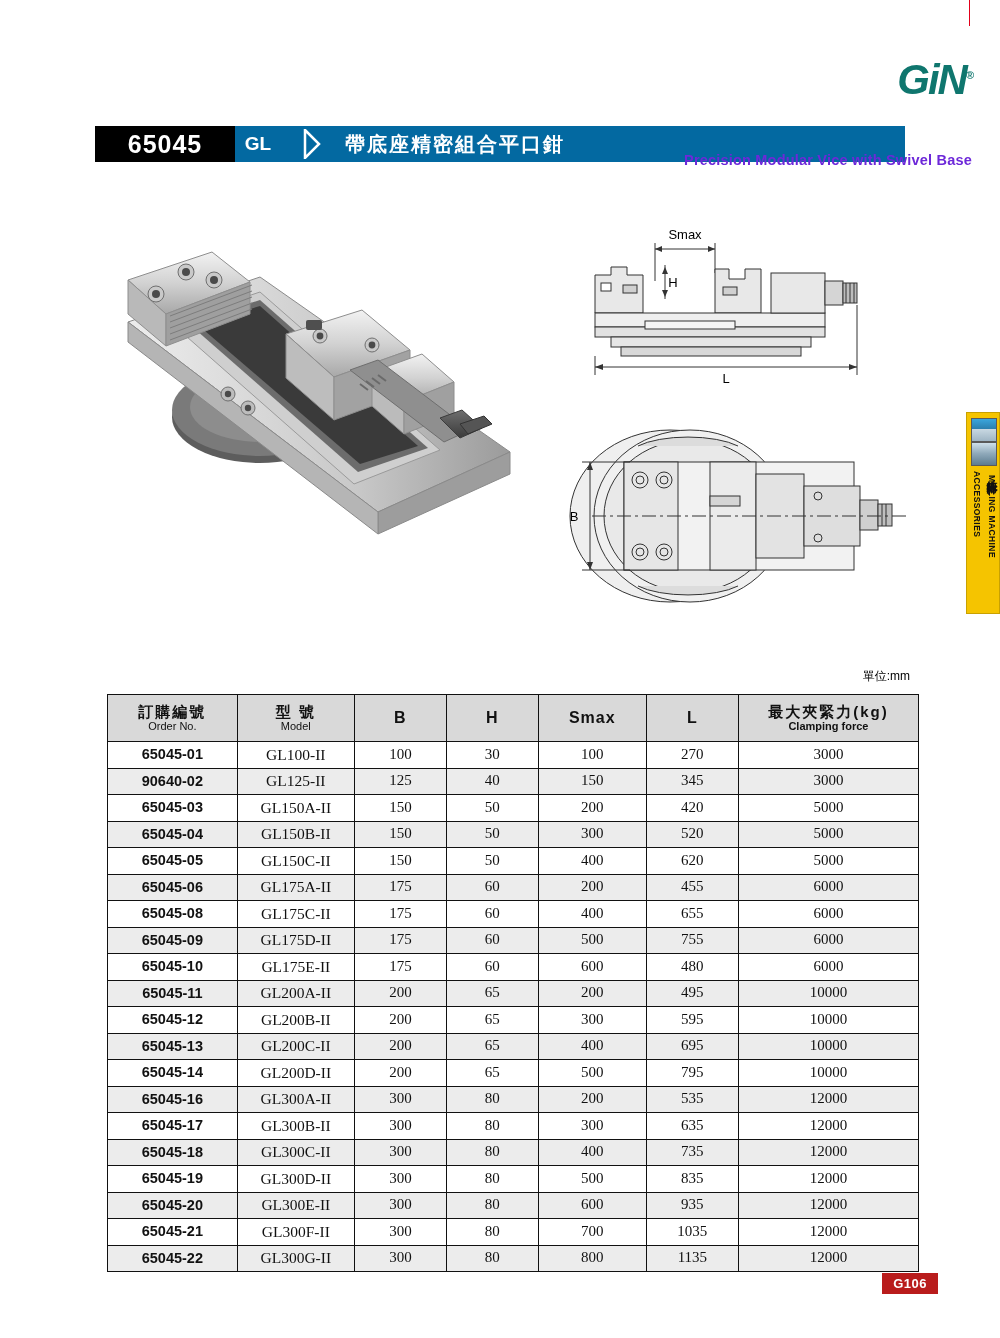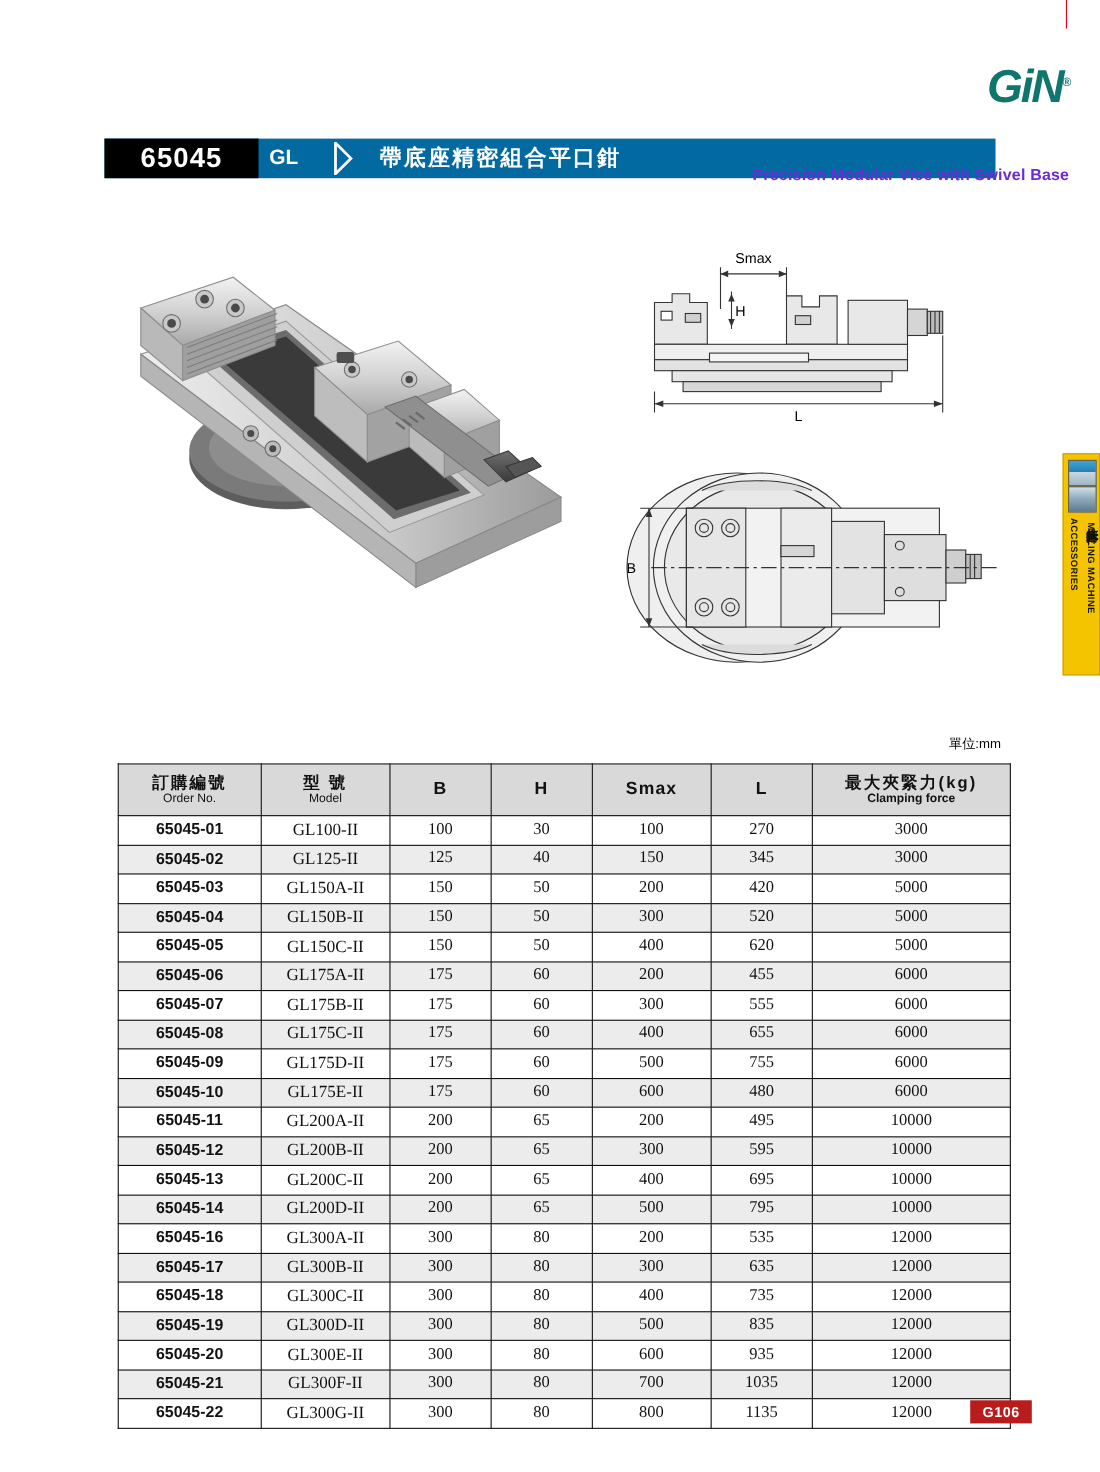--- a/index.html
+++ b/index.html
@@ -366,21 +366,21 @@
       <tr>
         <td class="c1">65045-01</td>
         <td class="c2 model">GL100-II</td>
         <td class="c3 num">100</td>
         <td class="c4 num">30</td>
         <td class="c5 num">100</td>
         <td class="c6 num">270</td>
         <td class="c7 num">3000</td>
       </tr>
       <tr>
-        <td class="c1">65045-02</td>
+        <td class="c1">90640-02</td>
         <td class="c2 model">GL125-II</td>
         <td class="c3 num">125</td>
         <td class="c4 num">40</td>
         <td class="c5 num">150</td>
         <td class="c6 num">345</td>
         <td class="c7 num">3000</td>
       </tr>
       <tr>
         <td class="c1">65045-03</td>
         <td class="c2 model">GL150A-II</td>
@@ -411,29 +411,20 @@
       <tr>
         <td class="c1">65045-06</td>
         <td class="c2 model">GL175A-II</td>
         <td class="c3 num">175</td>
         <td class="c4 num">60</td>
         <td class="c5 num">200</td>
         <td class="c6 num">455</td>
         <td class="c7 num">6000</td>
       </tr>
       <tr>
-        <td class="c1">65045-07</td>
-        <td class="c2 model">GL175B-II</td>
-        <td class="c3 num">175</td>
-        <td class="c4 num">60</td>
-        <td class="c5 num">300</td>
-        <td class="c6 num">555</td>
-        <td class="c7 num">6000</td>
-      </tr>
-      <tr>
         <td class="c1">65045-08</td>
         <td class="c2 model">GL175C-II</td>
         <td class="c3 num">175</td>
         <td class="c4 num">60</td>
         <td class="c5 num">400</td>
         <td class="c6 num">655</td>
         <td class="c7 num">6000</td>
       </tr>
       <tr>
         <td class="c1">65045-09</td>

